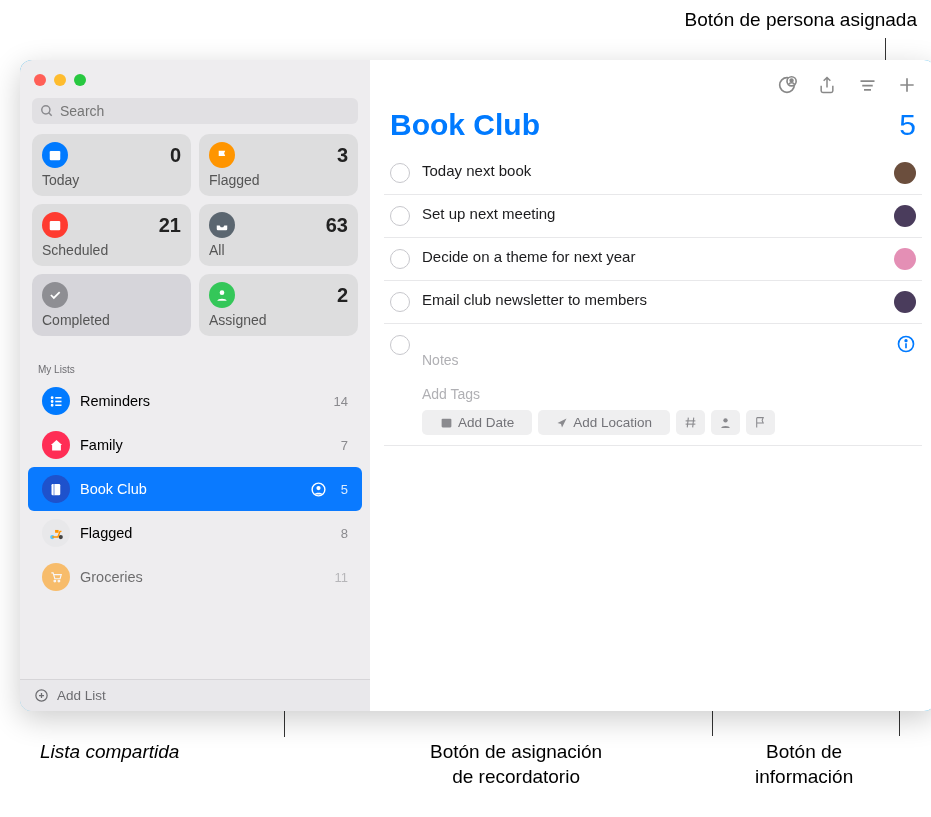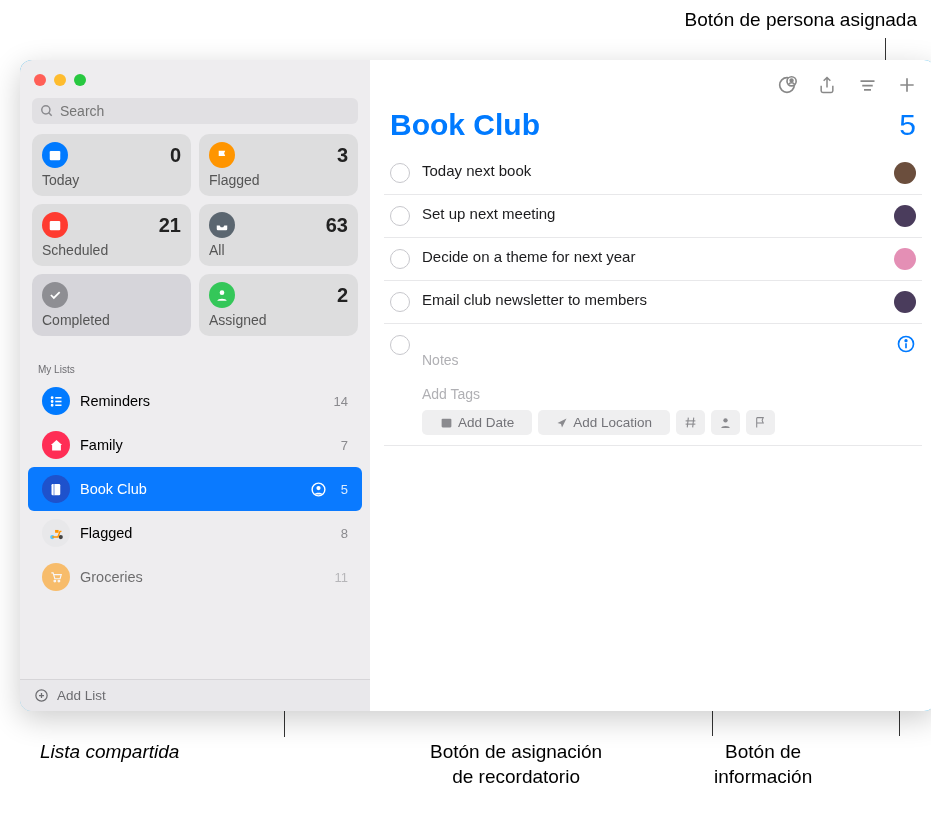--- a/index.html
+++ b/index.html
@@ -251,21 +251,21 @@
 <div class="callout" style="top:8px; right:14px; text-align:center;">Botón de persona asignada</div>
 <div class="callout-line" style="top:38px; left:885px; width:1px; height:208px;"></div>
 
 <div class="callout" style="top:740px; left:40px;font-style:italic;">Lista compartida</div>
 <div class="callout-line" style="top:592px; left:284px; width:1px; height:145px;"></div>
 
 <div class="callout" style="top:740px; left:430px; white-space:pre-line;">Botón de asignación
 de recordatorio</div>
 <div class="callout-line" style="top:534px; left:712px; width:1px; height:202px;"></div>
 
-<div class="callout" style="top:740px; left:714px; white-space:pre-line;">Botón de
+<div class="callout" style="top:740px; left:755px; white-space:pre-line;">Botón de
 información</div>
 <div class="callout-line" style="top:470px; left:899px; width:1px; height:266px;"></div>
 
 <div class="window">
 
   <div class="sidebar">
     <div class="traffic-lights">
       <div class="traffic-light tl-red"></div>
       <div class="traffic-light tl-yellow"></div>
       <div class="traffic-light tl-green"></div>

